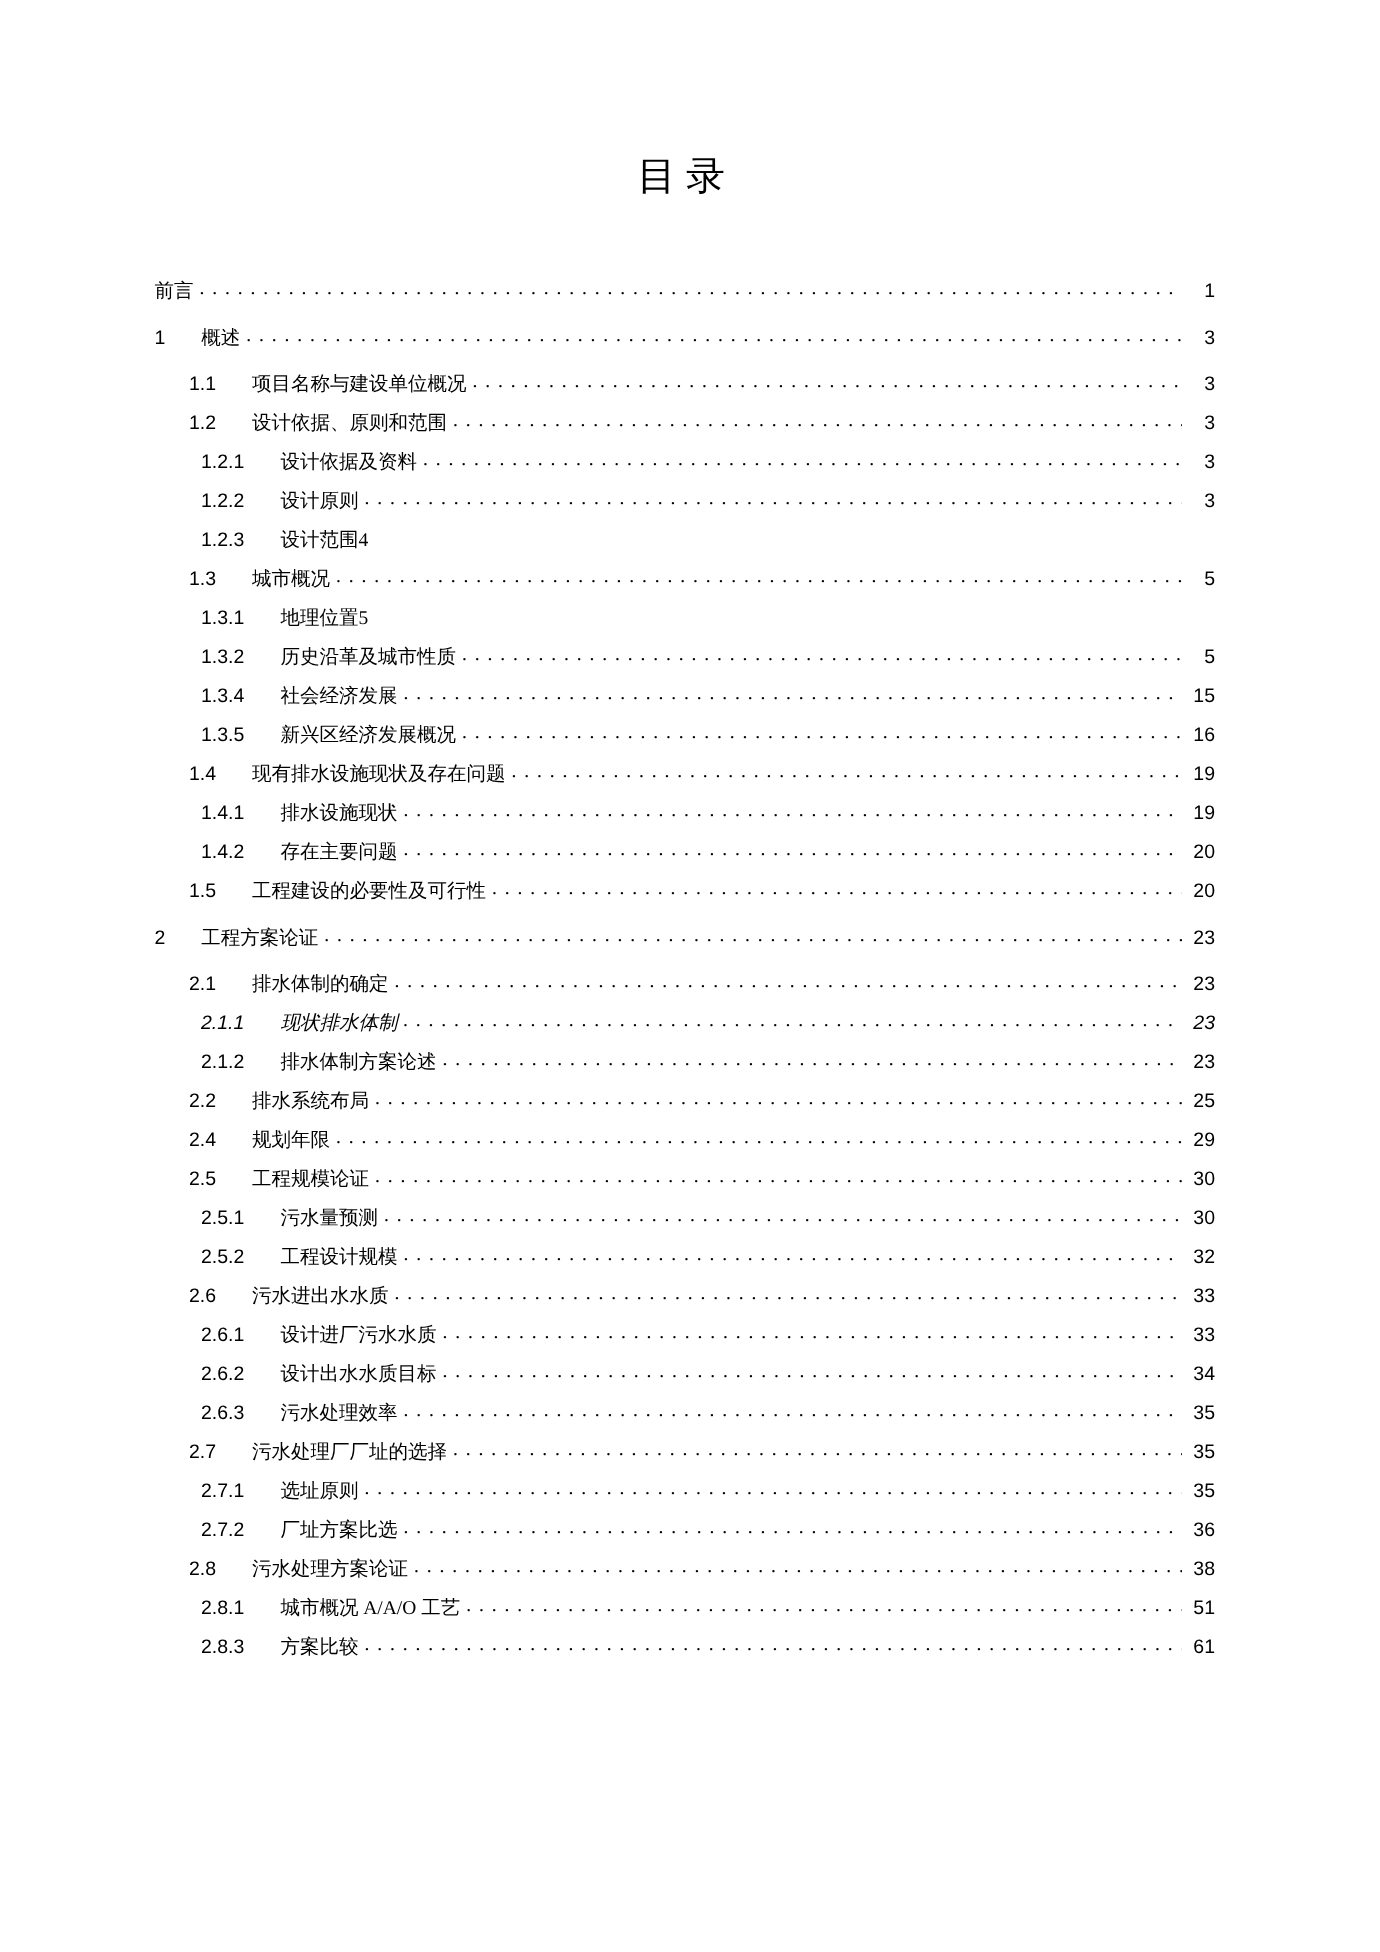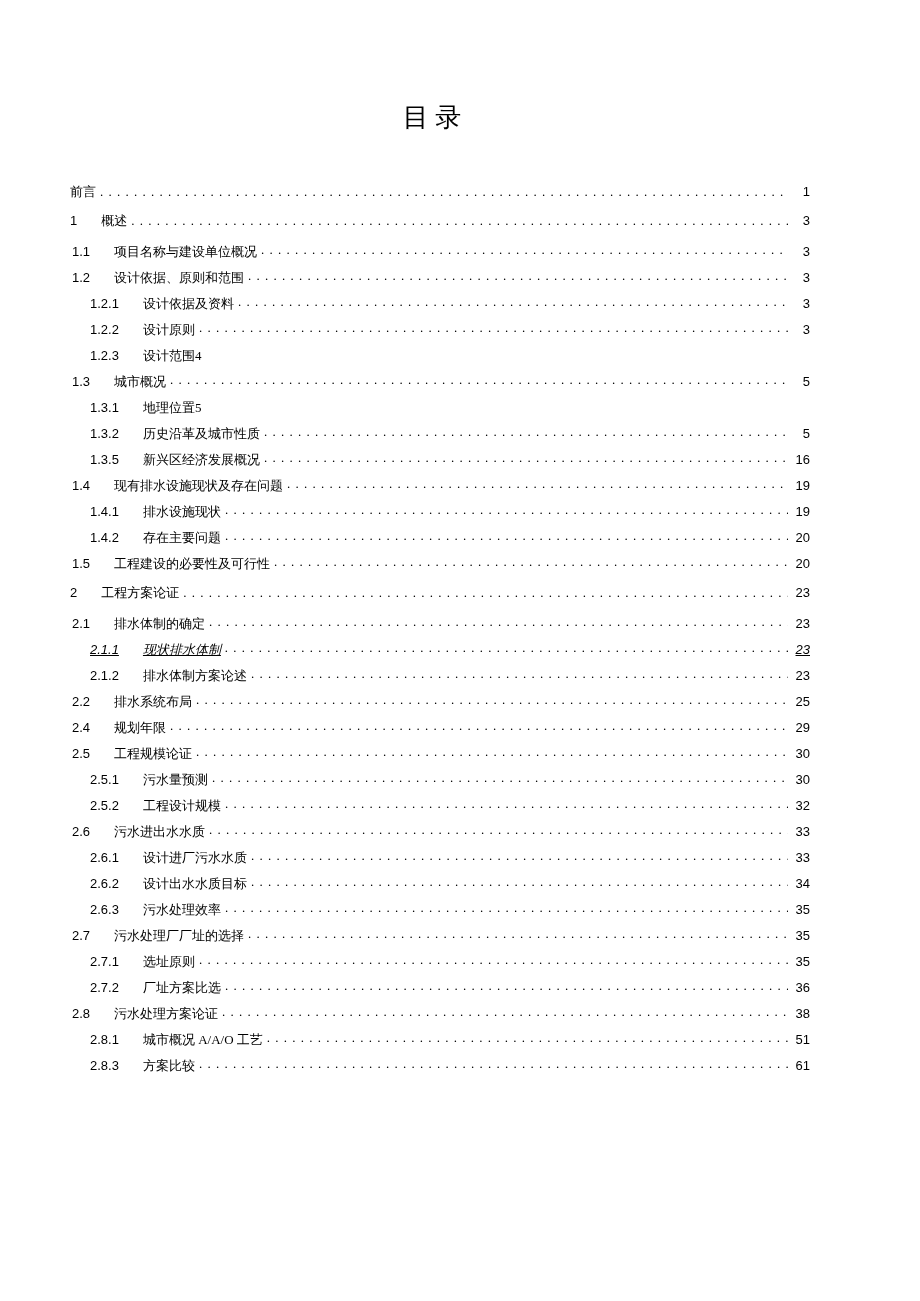--- a/index.html
+++ b/index.html
@@ -6,21 +6,21 @@
     margin: 0;
     padding: 0;
     background: #ffffff;
     font-family: "SimSun", "宋体", serif;
     width: 920px;
     min-height: 1301px;
     box-sizing: border-box;
     color: #000;
   }
   .page {
-    padding: 100px 110px 60px 54px;
+    padding: 100px 110px 60px 98px;
   }
   .title {
     text-align: center;
     font-size: 26px;
     font-weight: normal;
     margin-bottom: 50px;
     font-family: "SimSun", "宋体", serif;
   }
   .toc-line {
     display: flex;
@@ -56,24 +56,24 @@
     top: 0;
     color: #000;
     letter-spacing: 1px;
   }
   .toc-page {
     flex: 0 0 auto;
     font-family: Arial, sans-serif;
     min-width: 18px;
     text-align: right;
   }
-  .lvl-0 { margin-left: 16px; align-items: flex-end; }
-  .lvl-1 { margin-left: 18px; }
+  .lvl-0 { margin-left: 5px; }
+  .lvl-1 { margin-left: 28px; }
   .lvl-2 { margin-left: 36px; justify-content: center; }
-  .italic { font-style: italic; text-decoration: underline; }
+  .italic { font-style: italic; }
   .nopage .toc-dots { visibility: hidden; }
   .nopage .toc-page { visibility: hidden; }
 </style>
 </head>
 <body>
 
 <div class="page">
   <div class="title">目 录</div>
   <div id="toc-container">
       <div class="toc-line lvl-0 section-gap">
@@ -129,20 +129,26 @@
         <span class="toc-dots"></span>
         <span class="toc-page"></span>
       </div>
       <div class="toc-line lvl-2">
         <span class="toc-num">1.3.2</span>
         <span class="toc-text">历史沿革及城市性质</span>
         <span class="toc-dots"></span>
         <span class="toc-page">5</span>
       </div>
       <div class="toc-line lvl-2">
+        <span class="toc-num">1.3.4</span>
+        <span class="toc-text">社会经济发展</span>
+        <span class="toc-dots"></span>
+        <span class="toc-page">15</span>
+      </div>
+      <div class="toc-line lvl-2">
         <span class="toc-num">1.3.5</span>
         <span class="toc-text">新兴区经济发展概况</span>
         <span class="toc-dots"></span>
         <span class="toc-page">16</span>
       </div>
       <div class="toc-line lvl-1">
         <span class="toc-num">1.4</span>
         <span class="toc-text">现有排水设施现状及存在问题</span>
         <span class="toc-dots"></span>
         <span class="toc-page">19</span>

